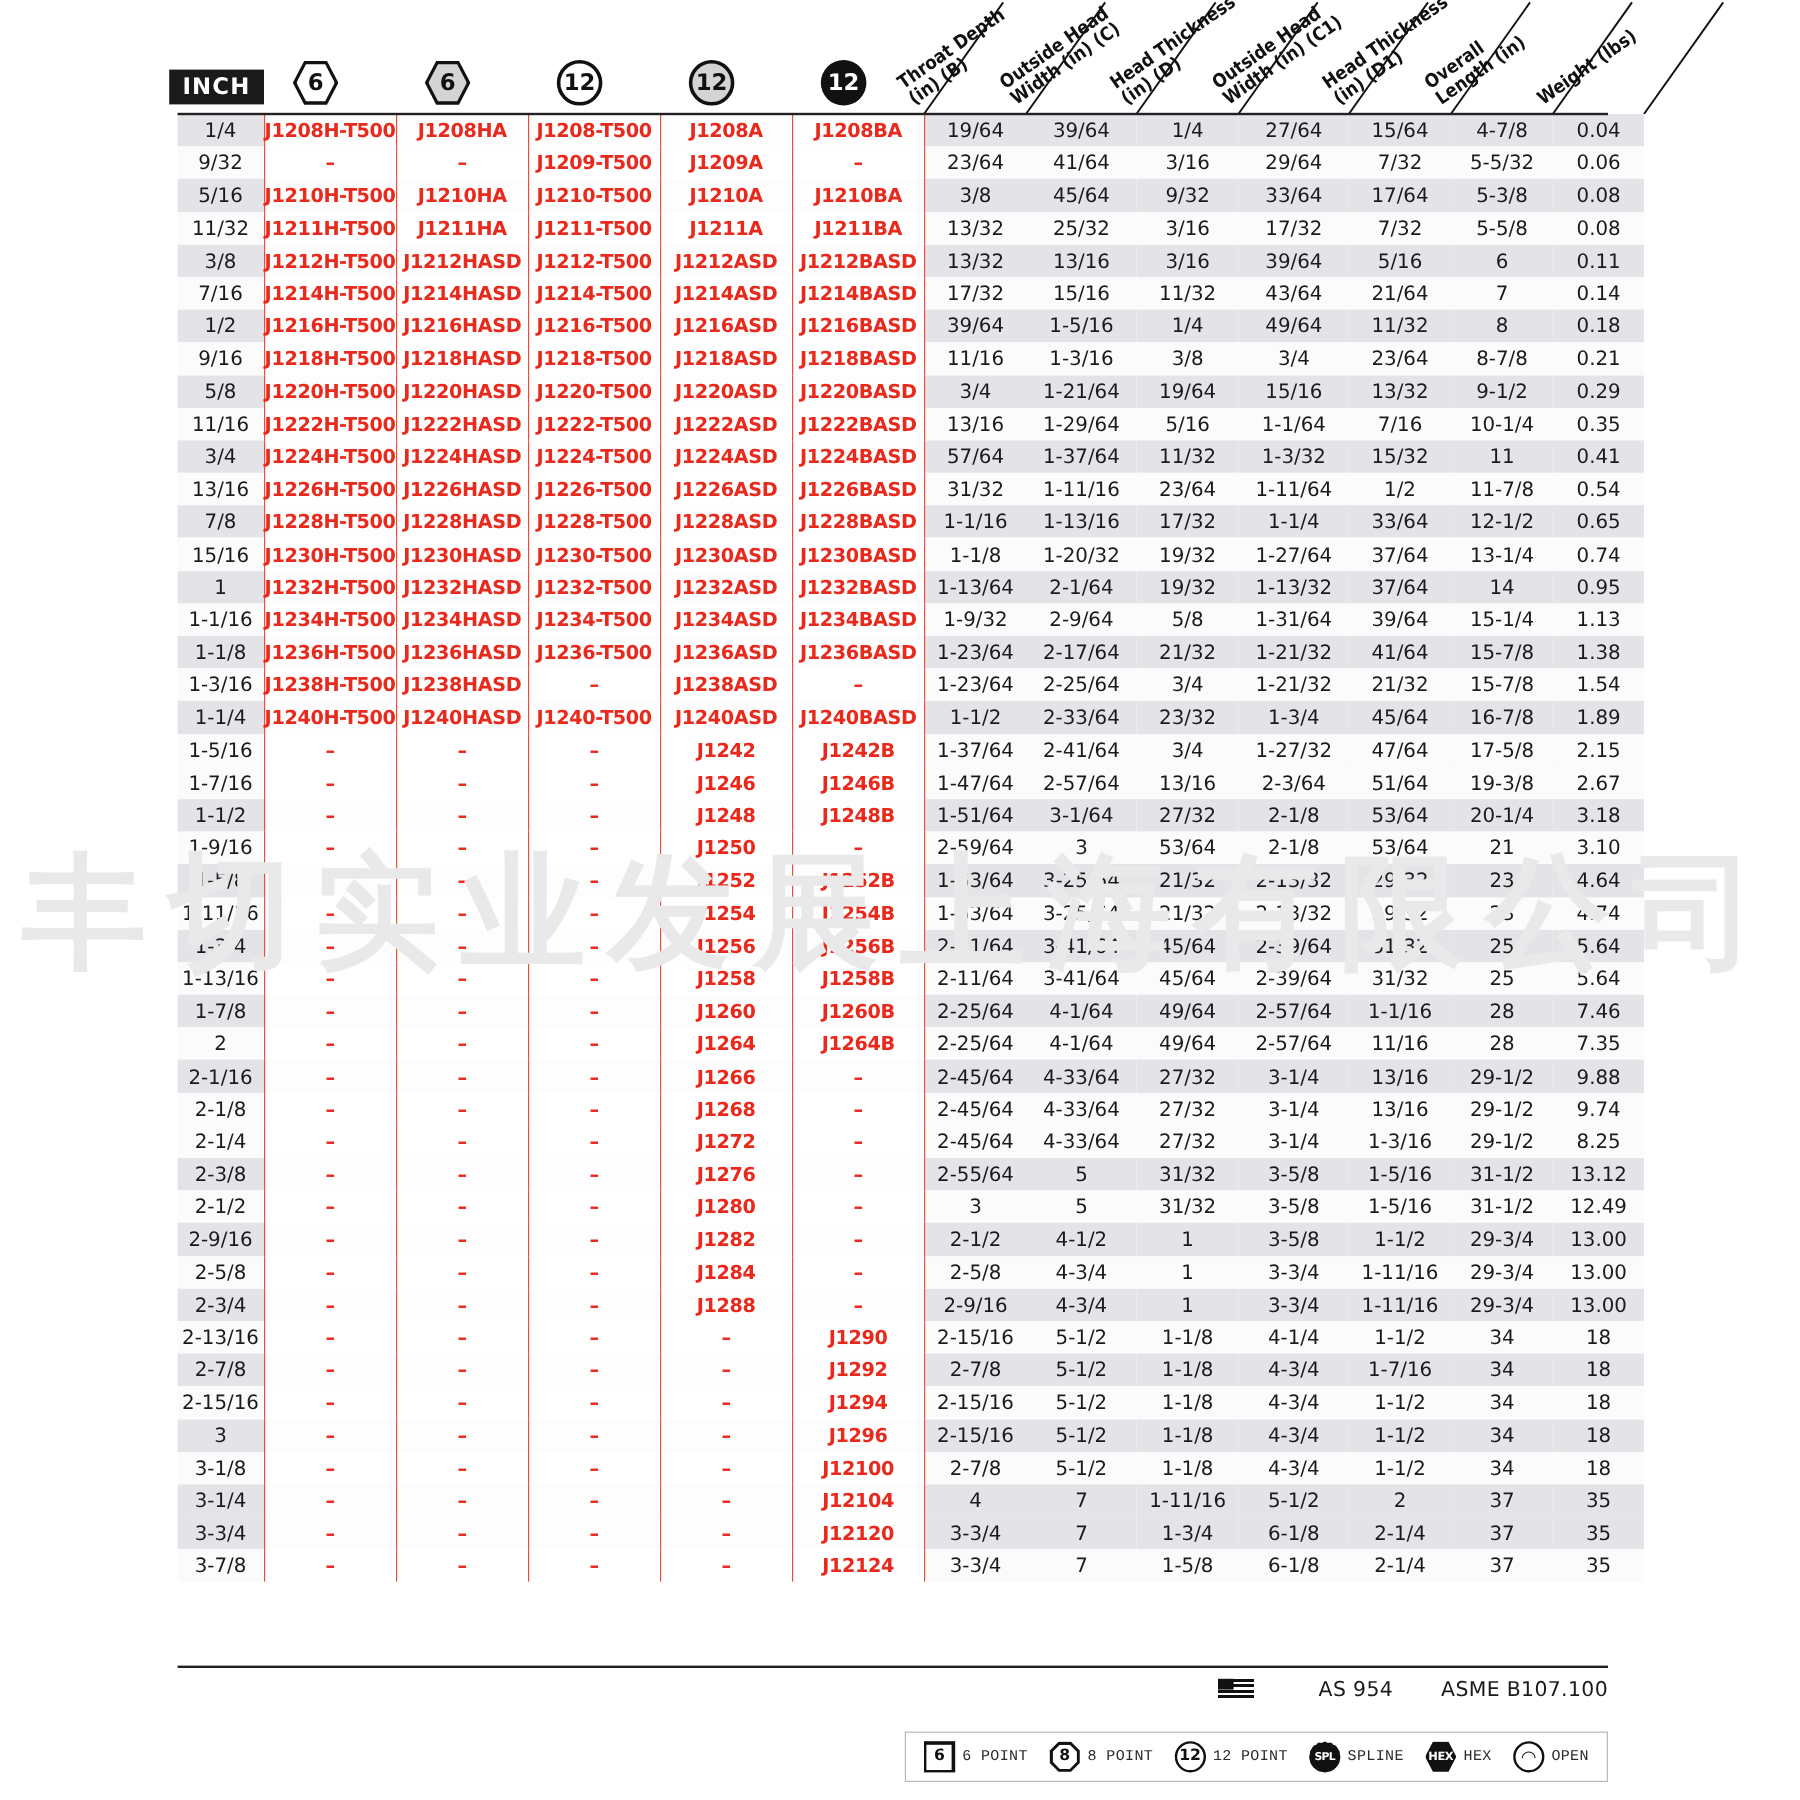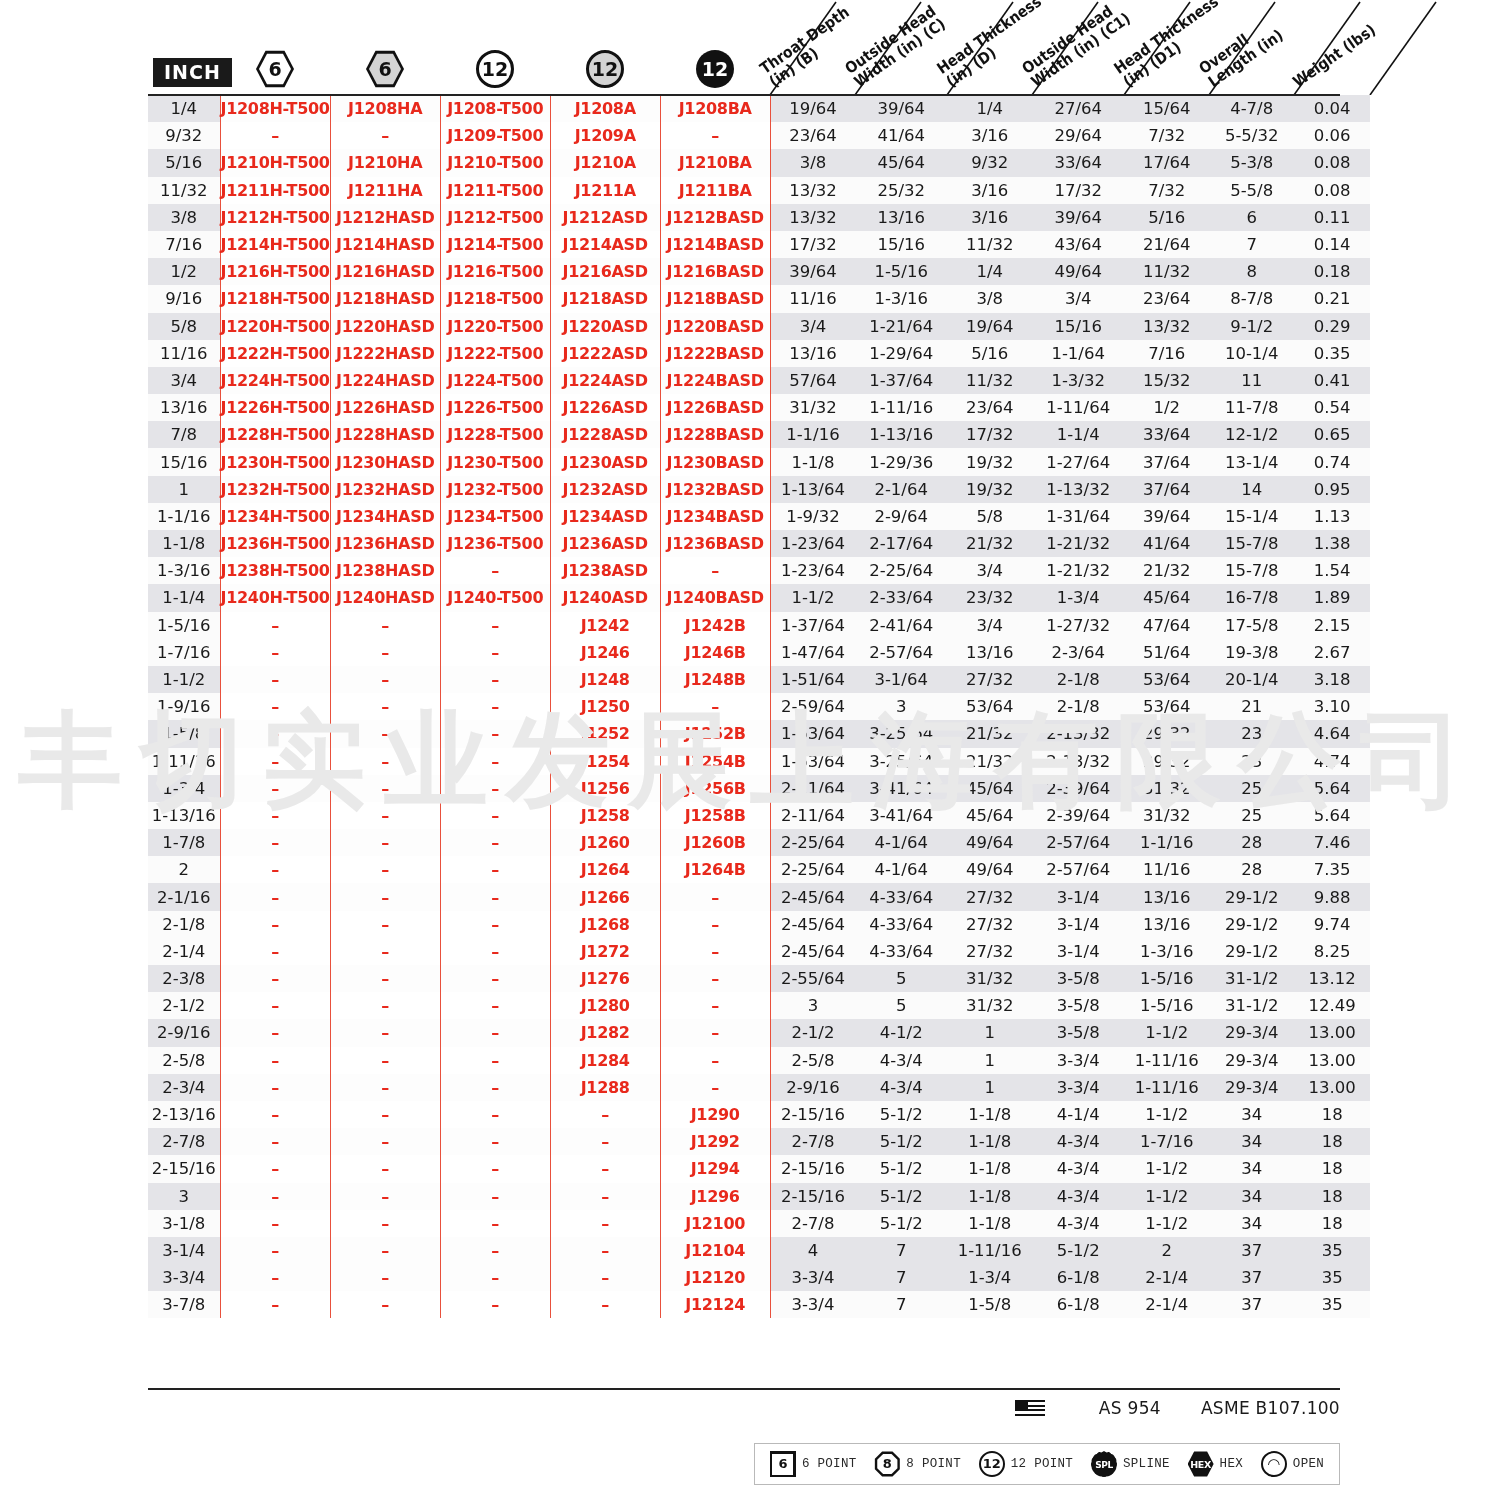--- a/index.html
+++ b/index.html
@@ -29,21 +29,21 @@
     line-height: 120px;
     white-space: nowrap;
     pointer-events: none;
     z-index: 5;
     font-family: "DejaVu Sans", sans-serif;
   }
 
   
   #header {
     position: absolute;
-    left: 148px; top: 0;
+    left: 136px; top: 0;
     width: 1192px; height: 107px;
     z-index: 3;
   }
   .inch-badge {
     position: absolute;
     left: 5px; top: 58px;
     background: #1a1a1a;
     color: #fff;
     font-size: 19px;
     font-weight: 700;
@@ -533,21 +533,21 @@
           <td class="num w-nar">0.65</td>
         </tr>
         <tr class="even">
           <td class="size">15/16</td>
           <td class="pn">J1230H-T500</td>
           <td class="pn">J1230HASD</td>
           <td class="pn">J1230-T500</td>
           <td class="pn">J1230ASD</td>
           <td class="pn pn-last">J1230BASD</td>
           <td class="num">1-1/8</td>
-          <td class="num w-wide">1-29/36</td>
+          <td class="num w-wide">1-20/32</td>
           <td class="num">19/32</td>
           <td class="num w-wide">1-27/64</td>
           <td class="num">37/64</td>
           <td class="num">13-1/4</td>
           <td class="num w-nar">0.74</td>
         </tr>
         <tr class="odd">
           <td class="size">1</td>
           <td class="pn">J1232H-T500</td>
           <td class="pn">J1232HASD</td>

